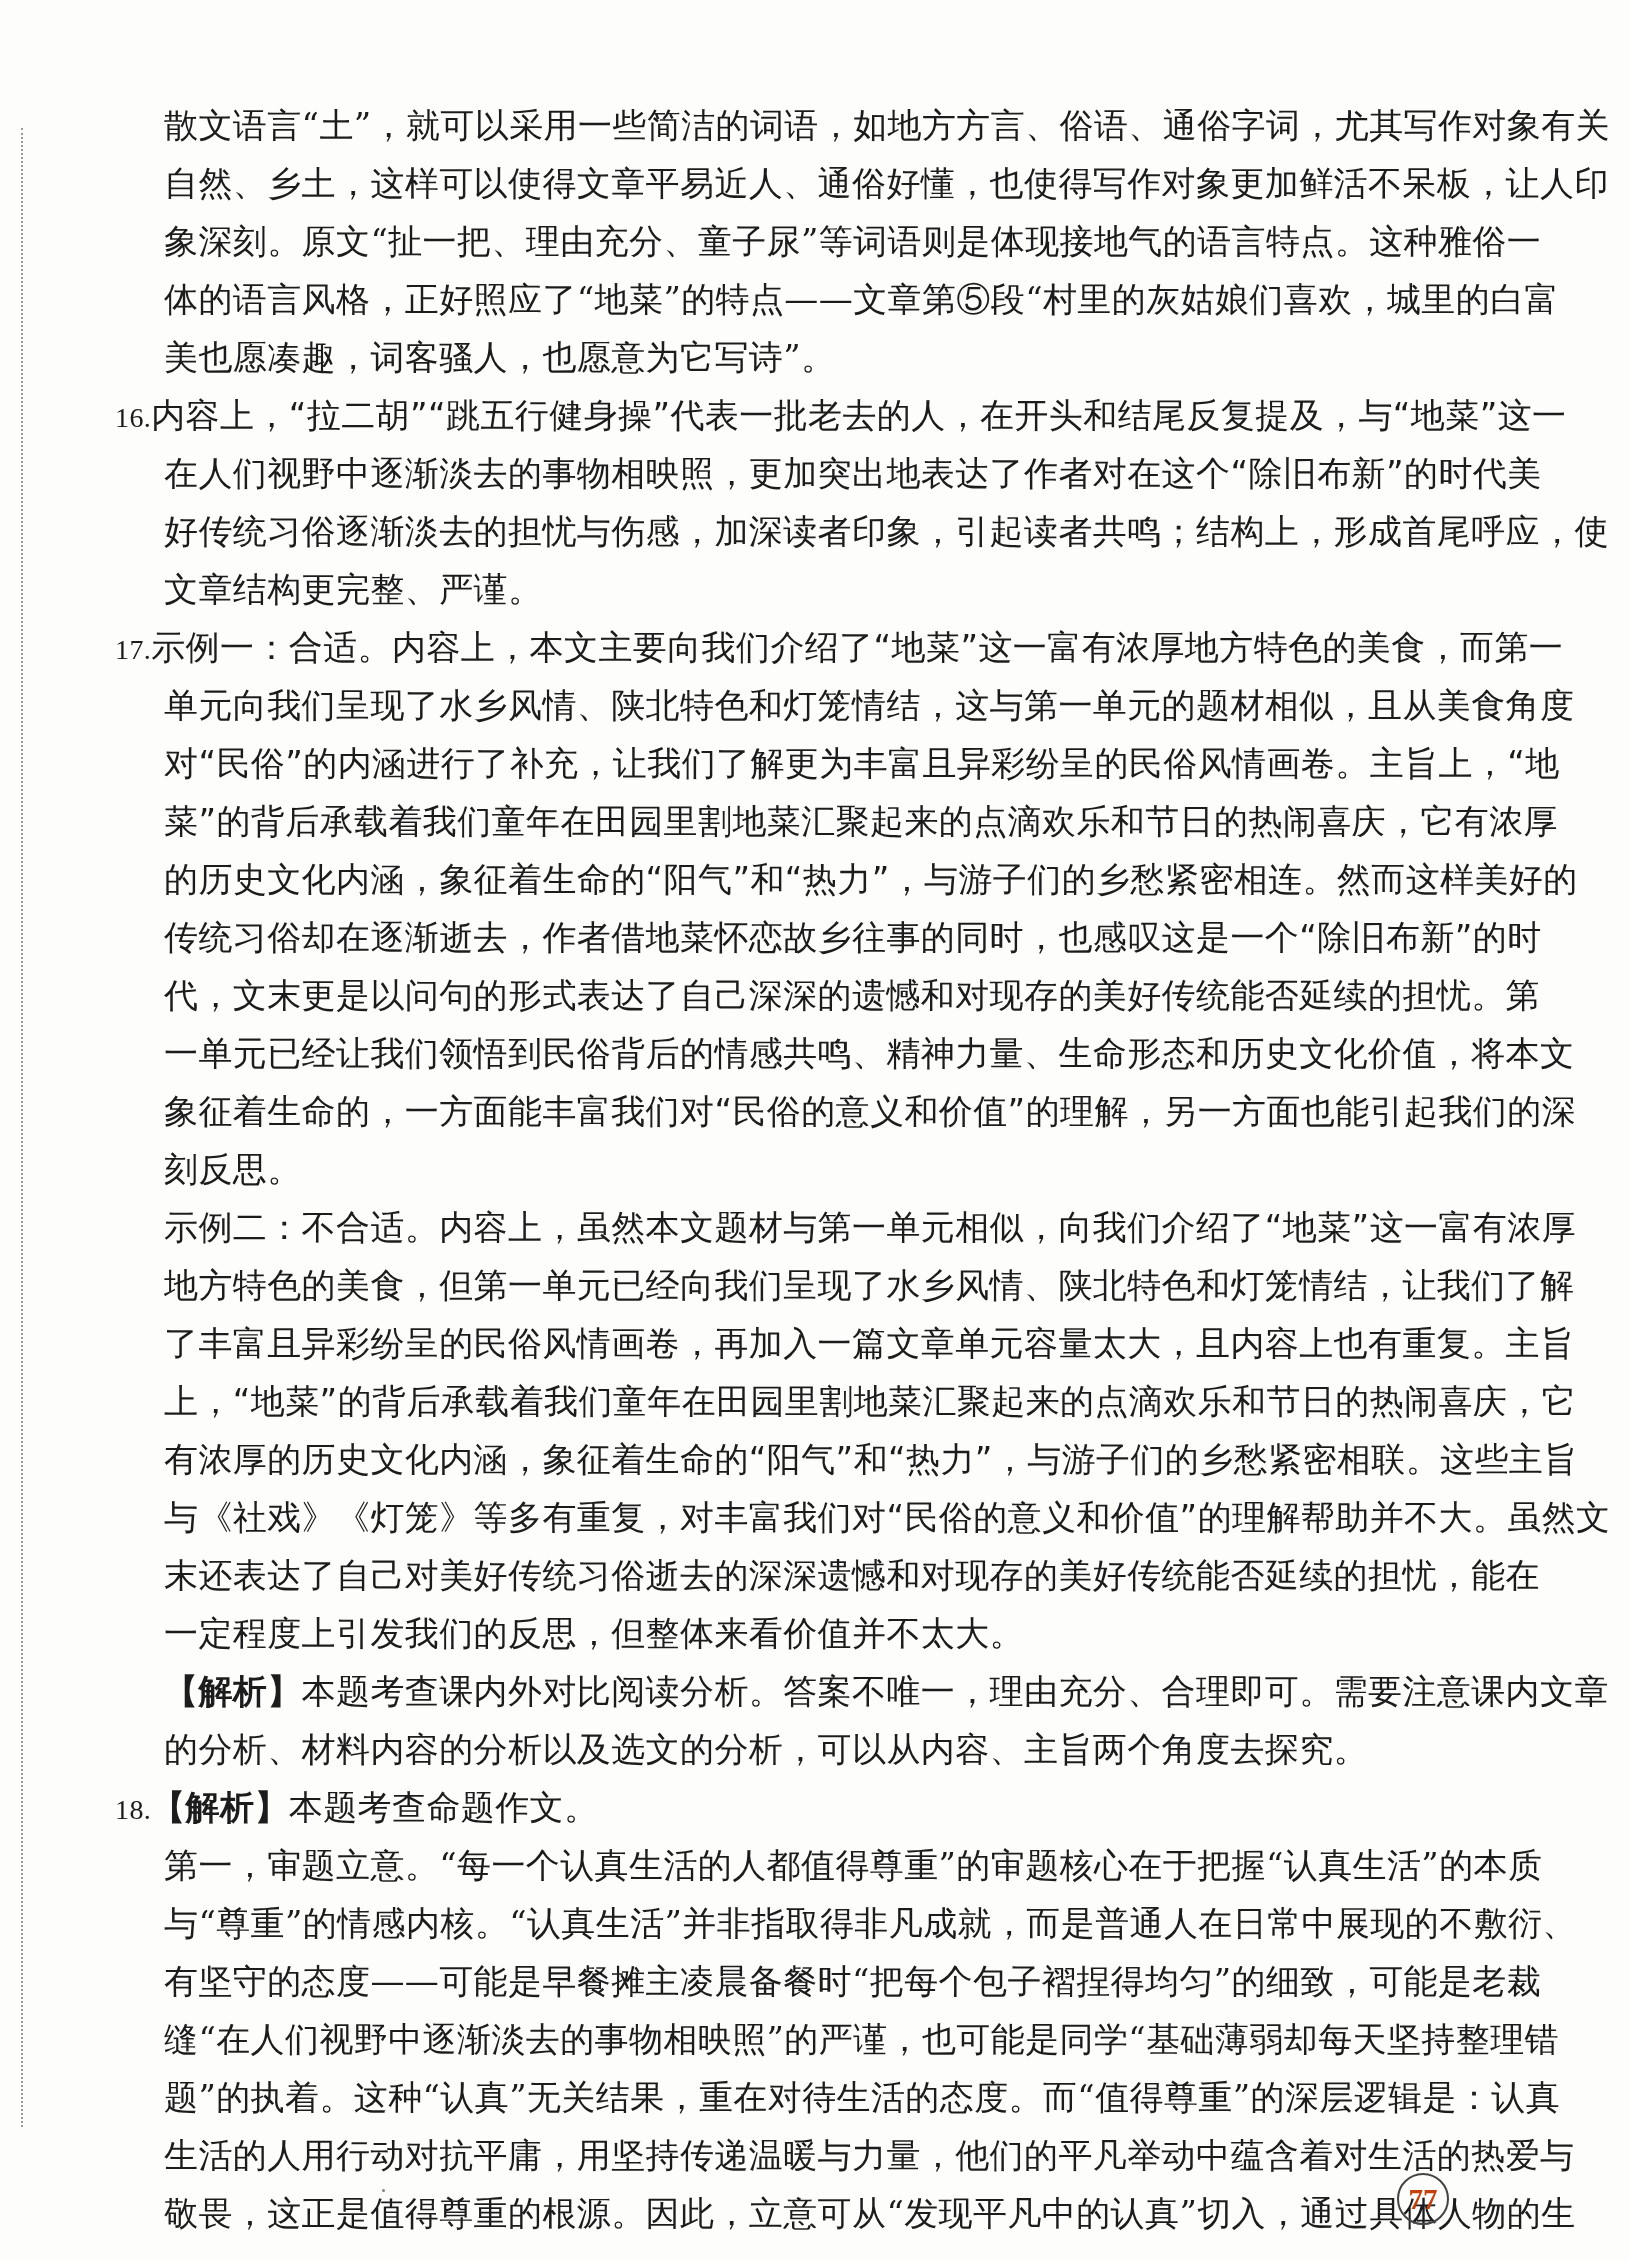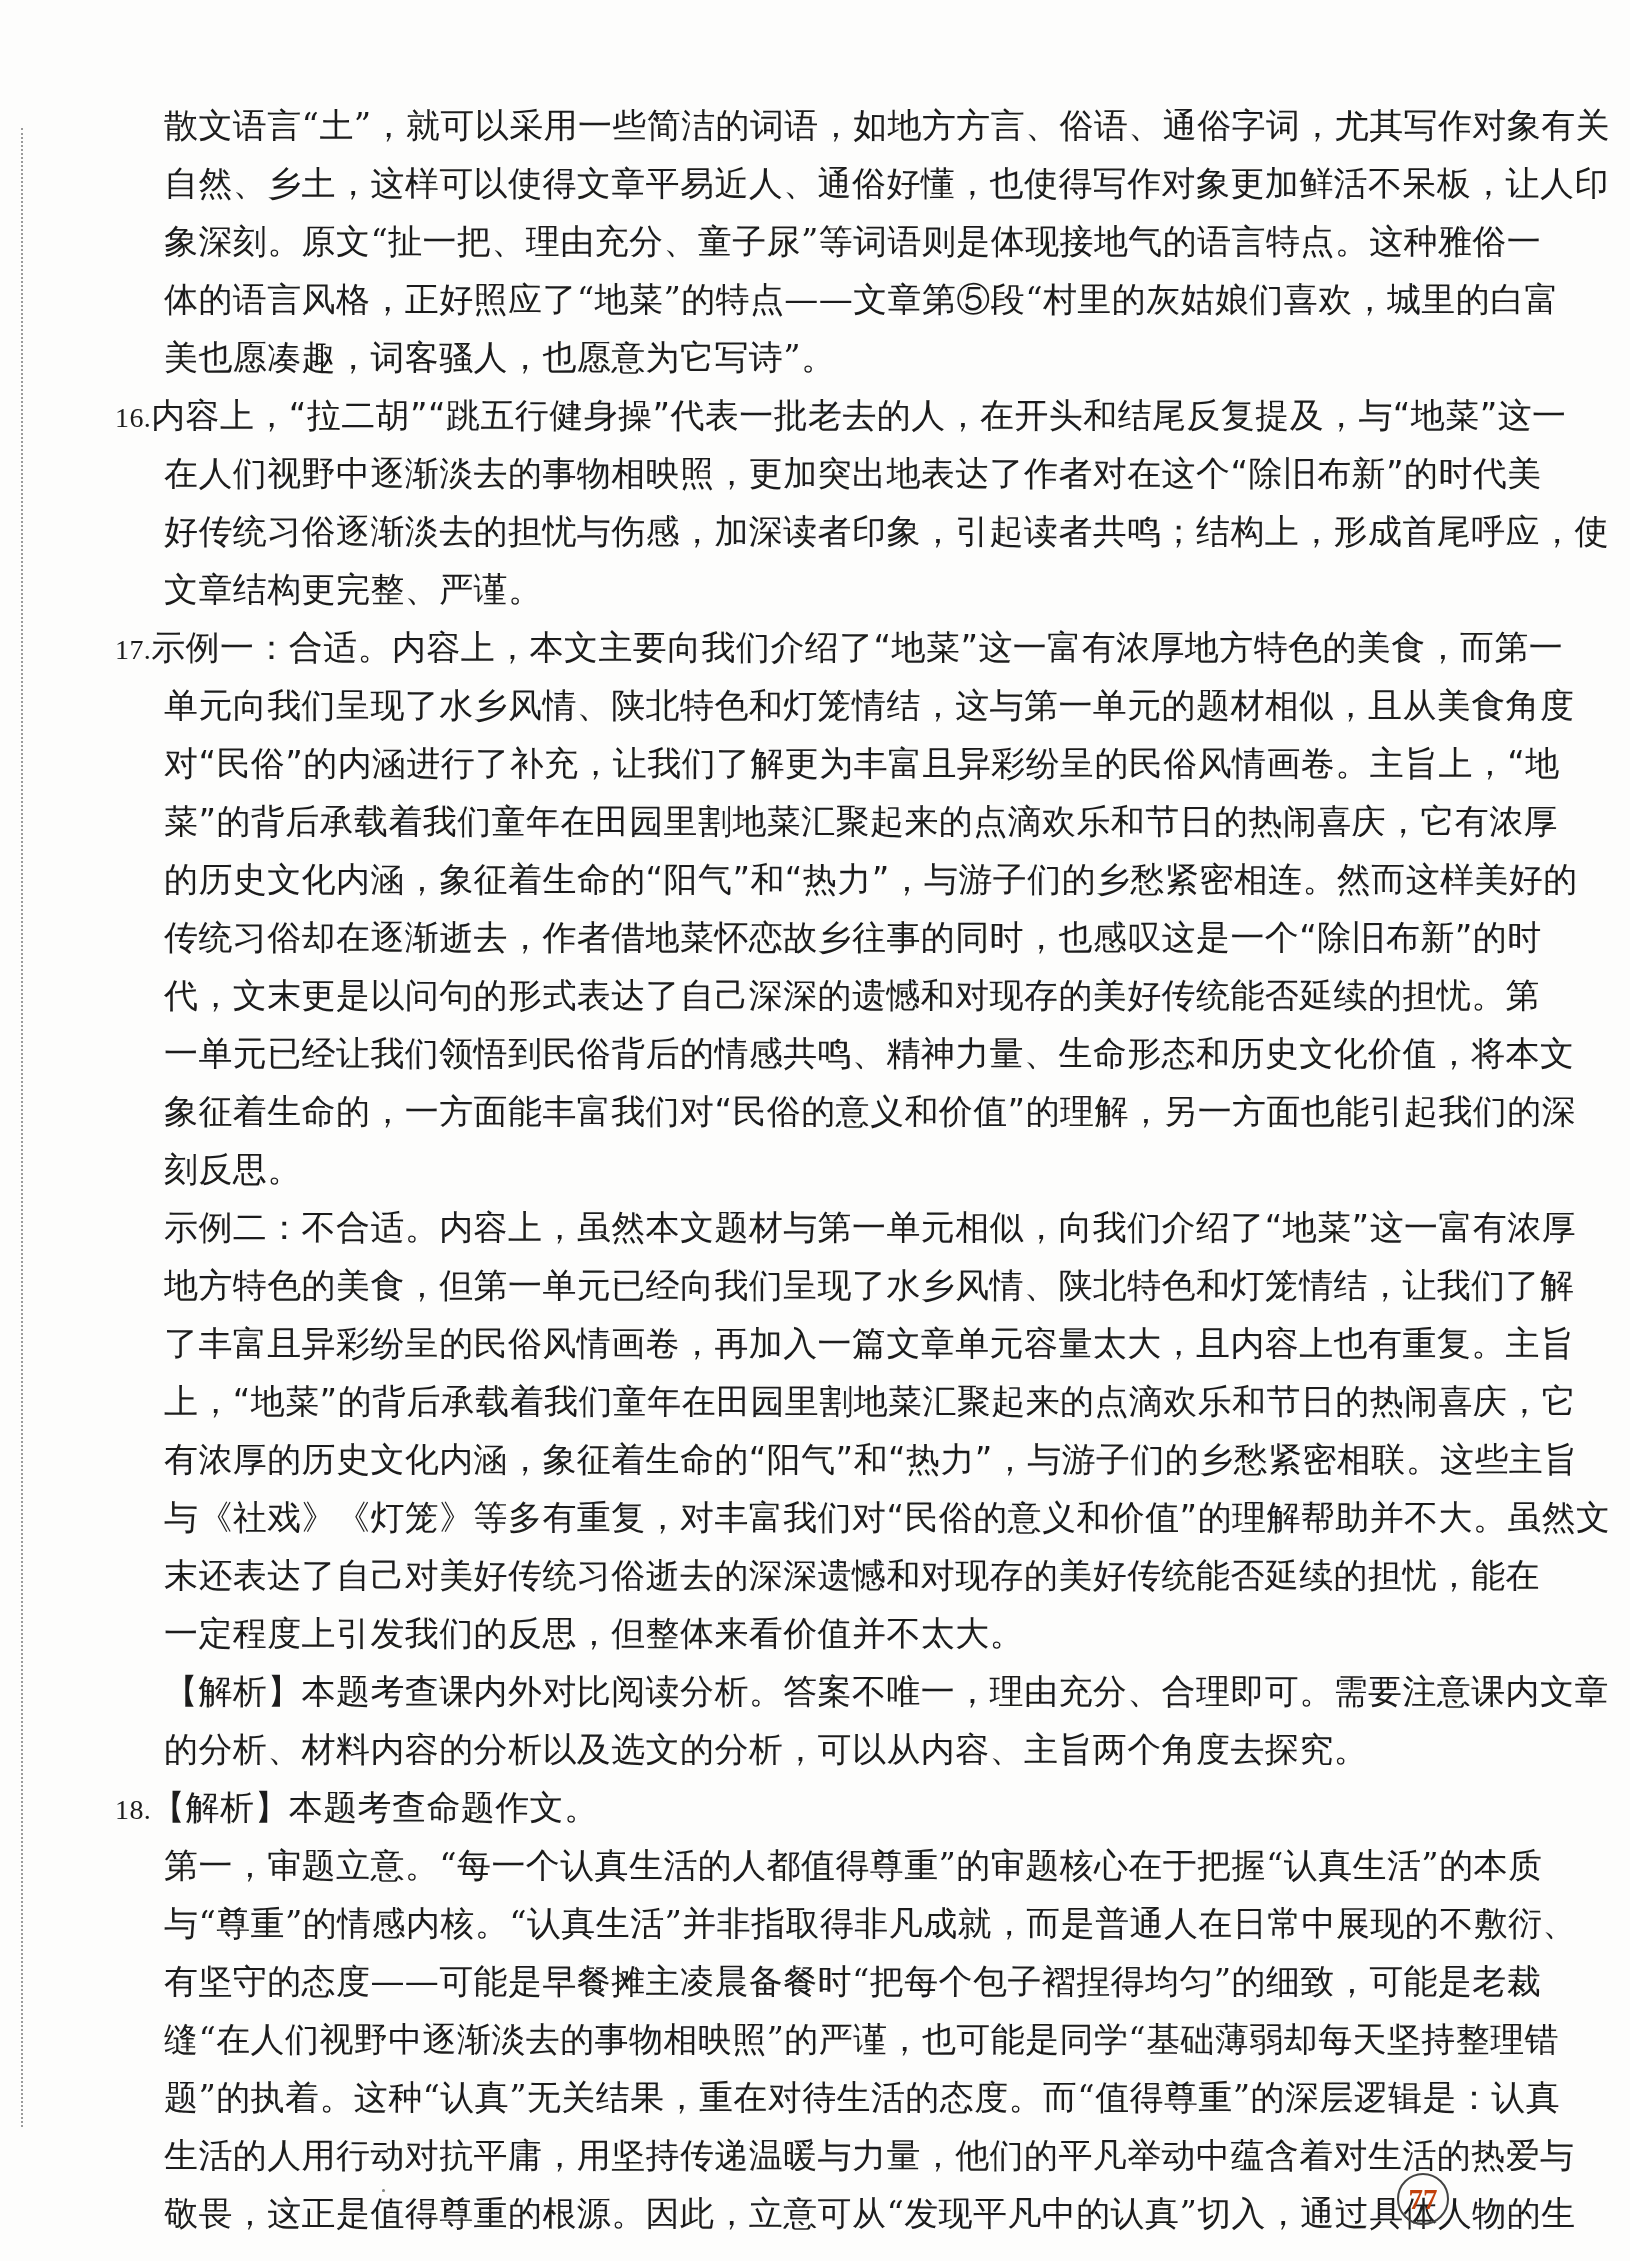--- a/index.html
+++ b/index.html
@@ -48,21 +48,21 @@
     }
     .hei {
       font-family: "DejaVu Sans", "Liberation Sans", sans-serif;
     }
     .qnum {
       font-family: "Liberation Serif", "DejaVu Serif", serif;
       font-size: 28px;
     }
     .tag {
       font-family: "DejaVu Sans", "Liberation Sans", sans-serif;
-      font-weight: normal;
+      font-weight: bold;
       margin-top: 20px;
     }
     .page-number {
       position: absolute;
       left: 1397px;
       top: 2173px;
       width: 48px;
       height: 48px;
       border: 2.6px solid #444;
       border-radius: 50%;

